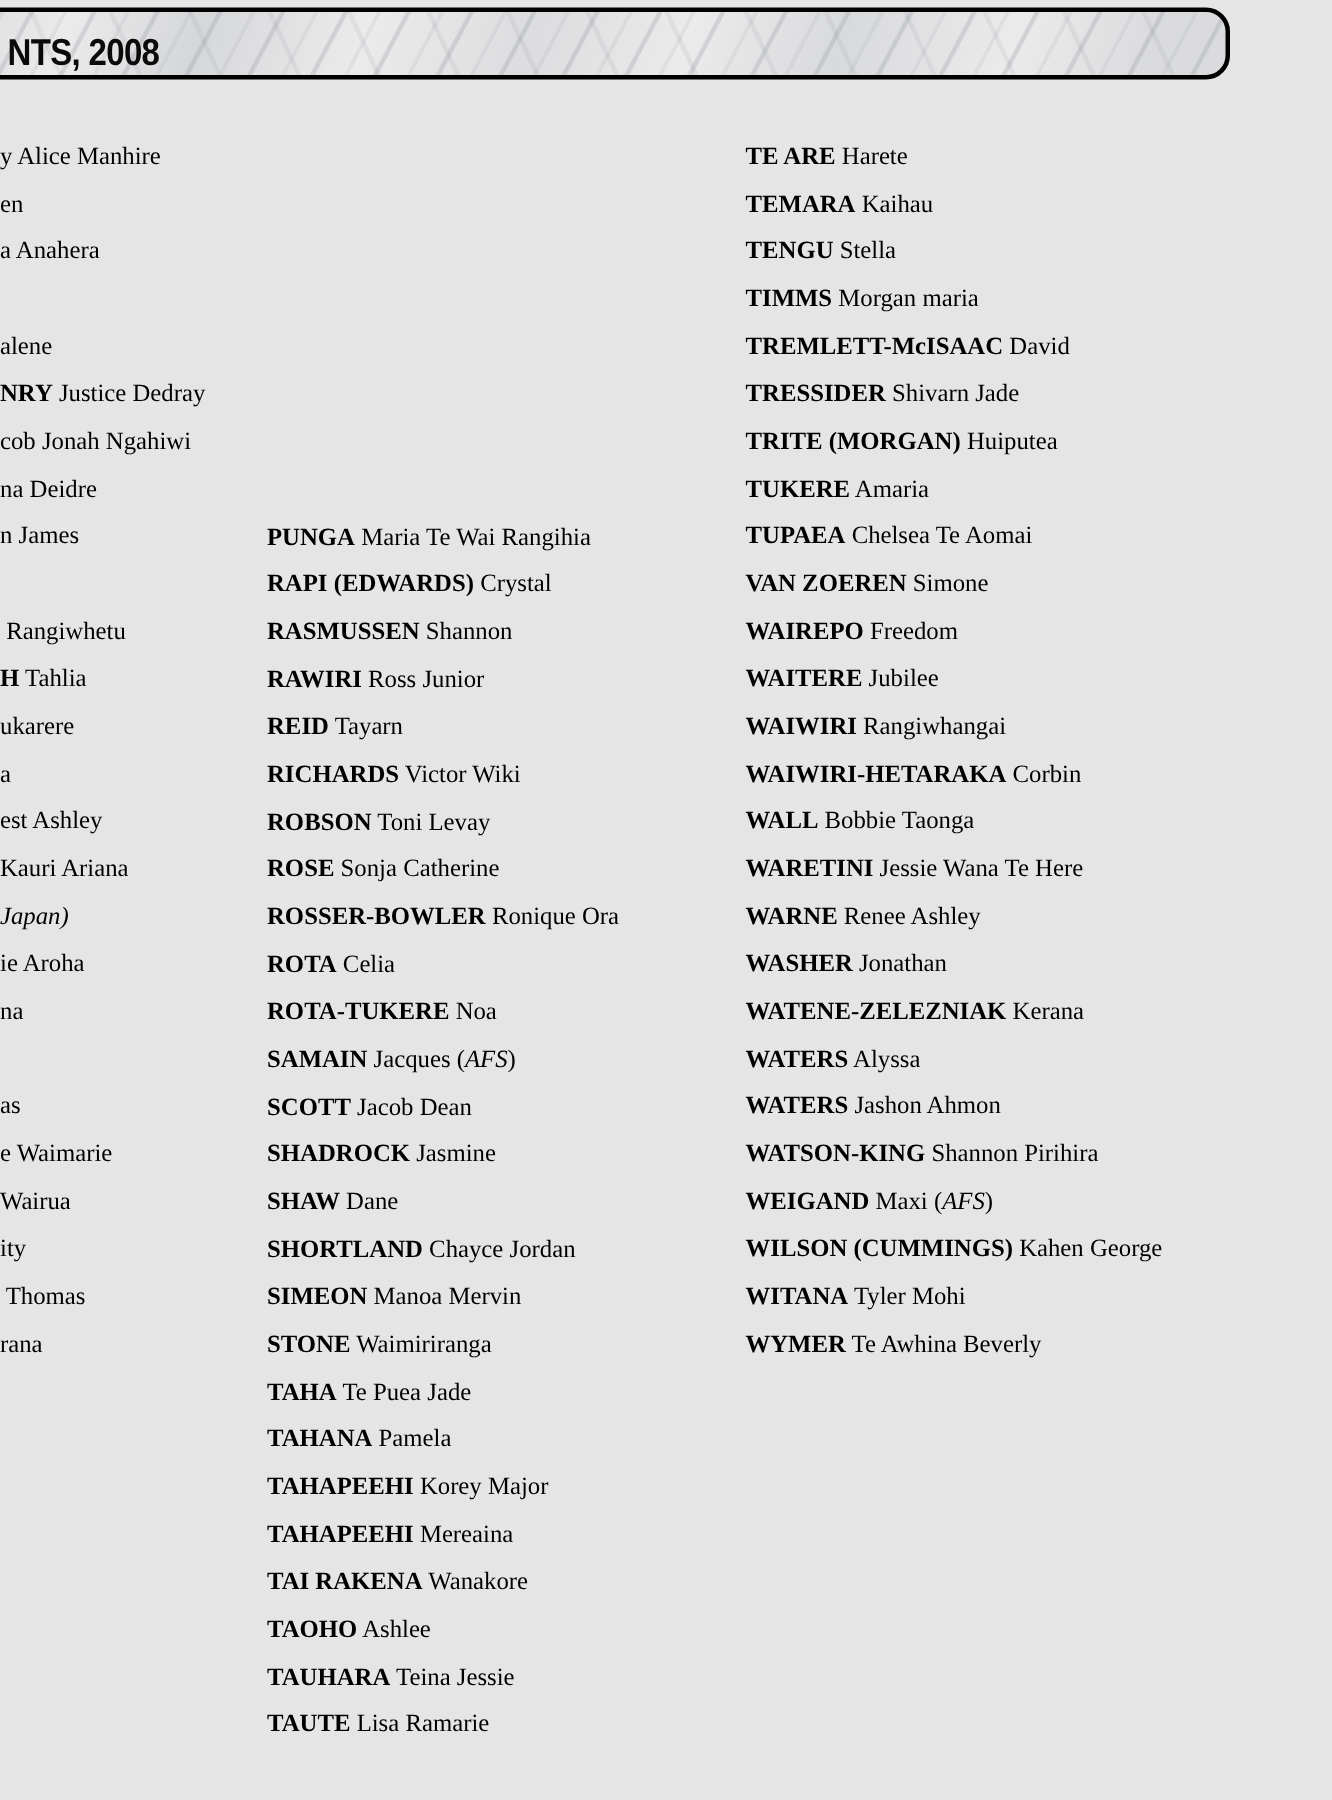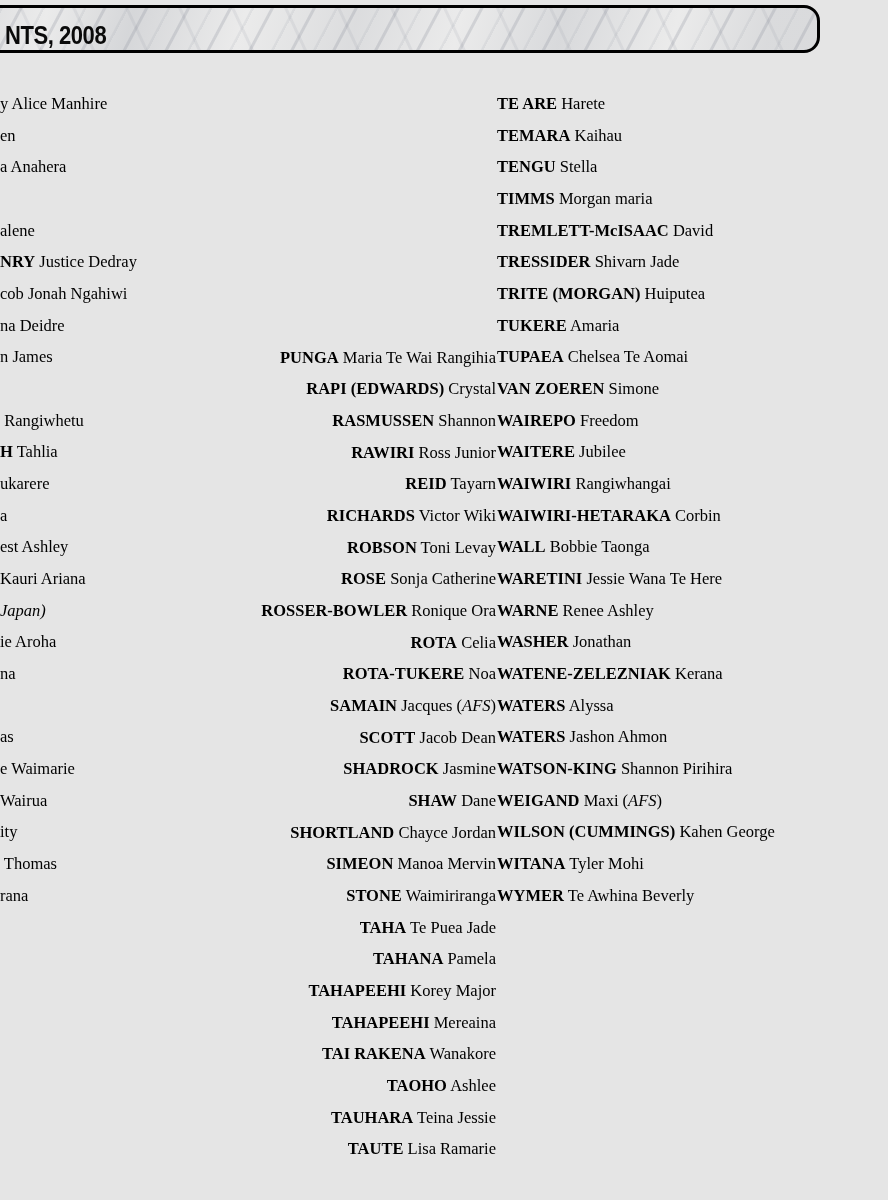--- a/index.html
+++ b/index.html
@@ -56,21 +56,21 @@
     transform-origin: left center;
     color: #0a0a0a;
     white-space: pre;
   }
   
   .col {
     position: absolute;
     white-space: pre;
   }
   .col-left   { left: 0px;   top: 88px;  width: 176px; overflow: hidden; }
-  .col-middle { left: 178px; top: 341.5px; width: 318px; text-align: right; }
+  .col-middle { left: 178px; top: 341.5px; width: 318px; }
   .col-right  { left: 497px; top: 88px;  width: 390px; }
   .line {
     height: 31.68px;
     line-height: 31.68px;
     font-size: 16.5px;
     white-space: pre;
   }
   .seg-b { font-weight: 700; }
   .seg-r { font-weight: 400; }
   .seg-i { font-style: italic; font-weight: 400; margin-top: 48px; }

